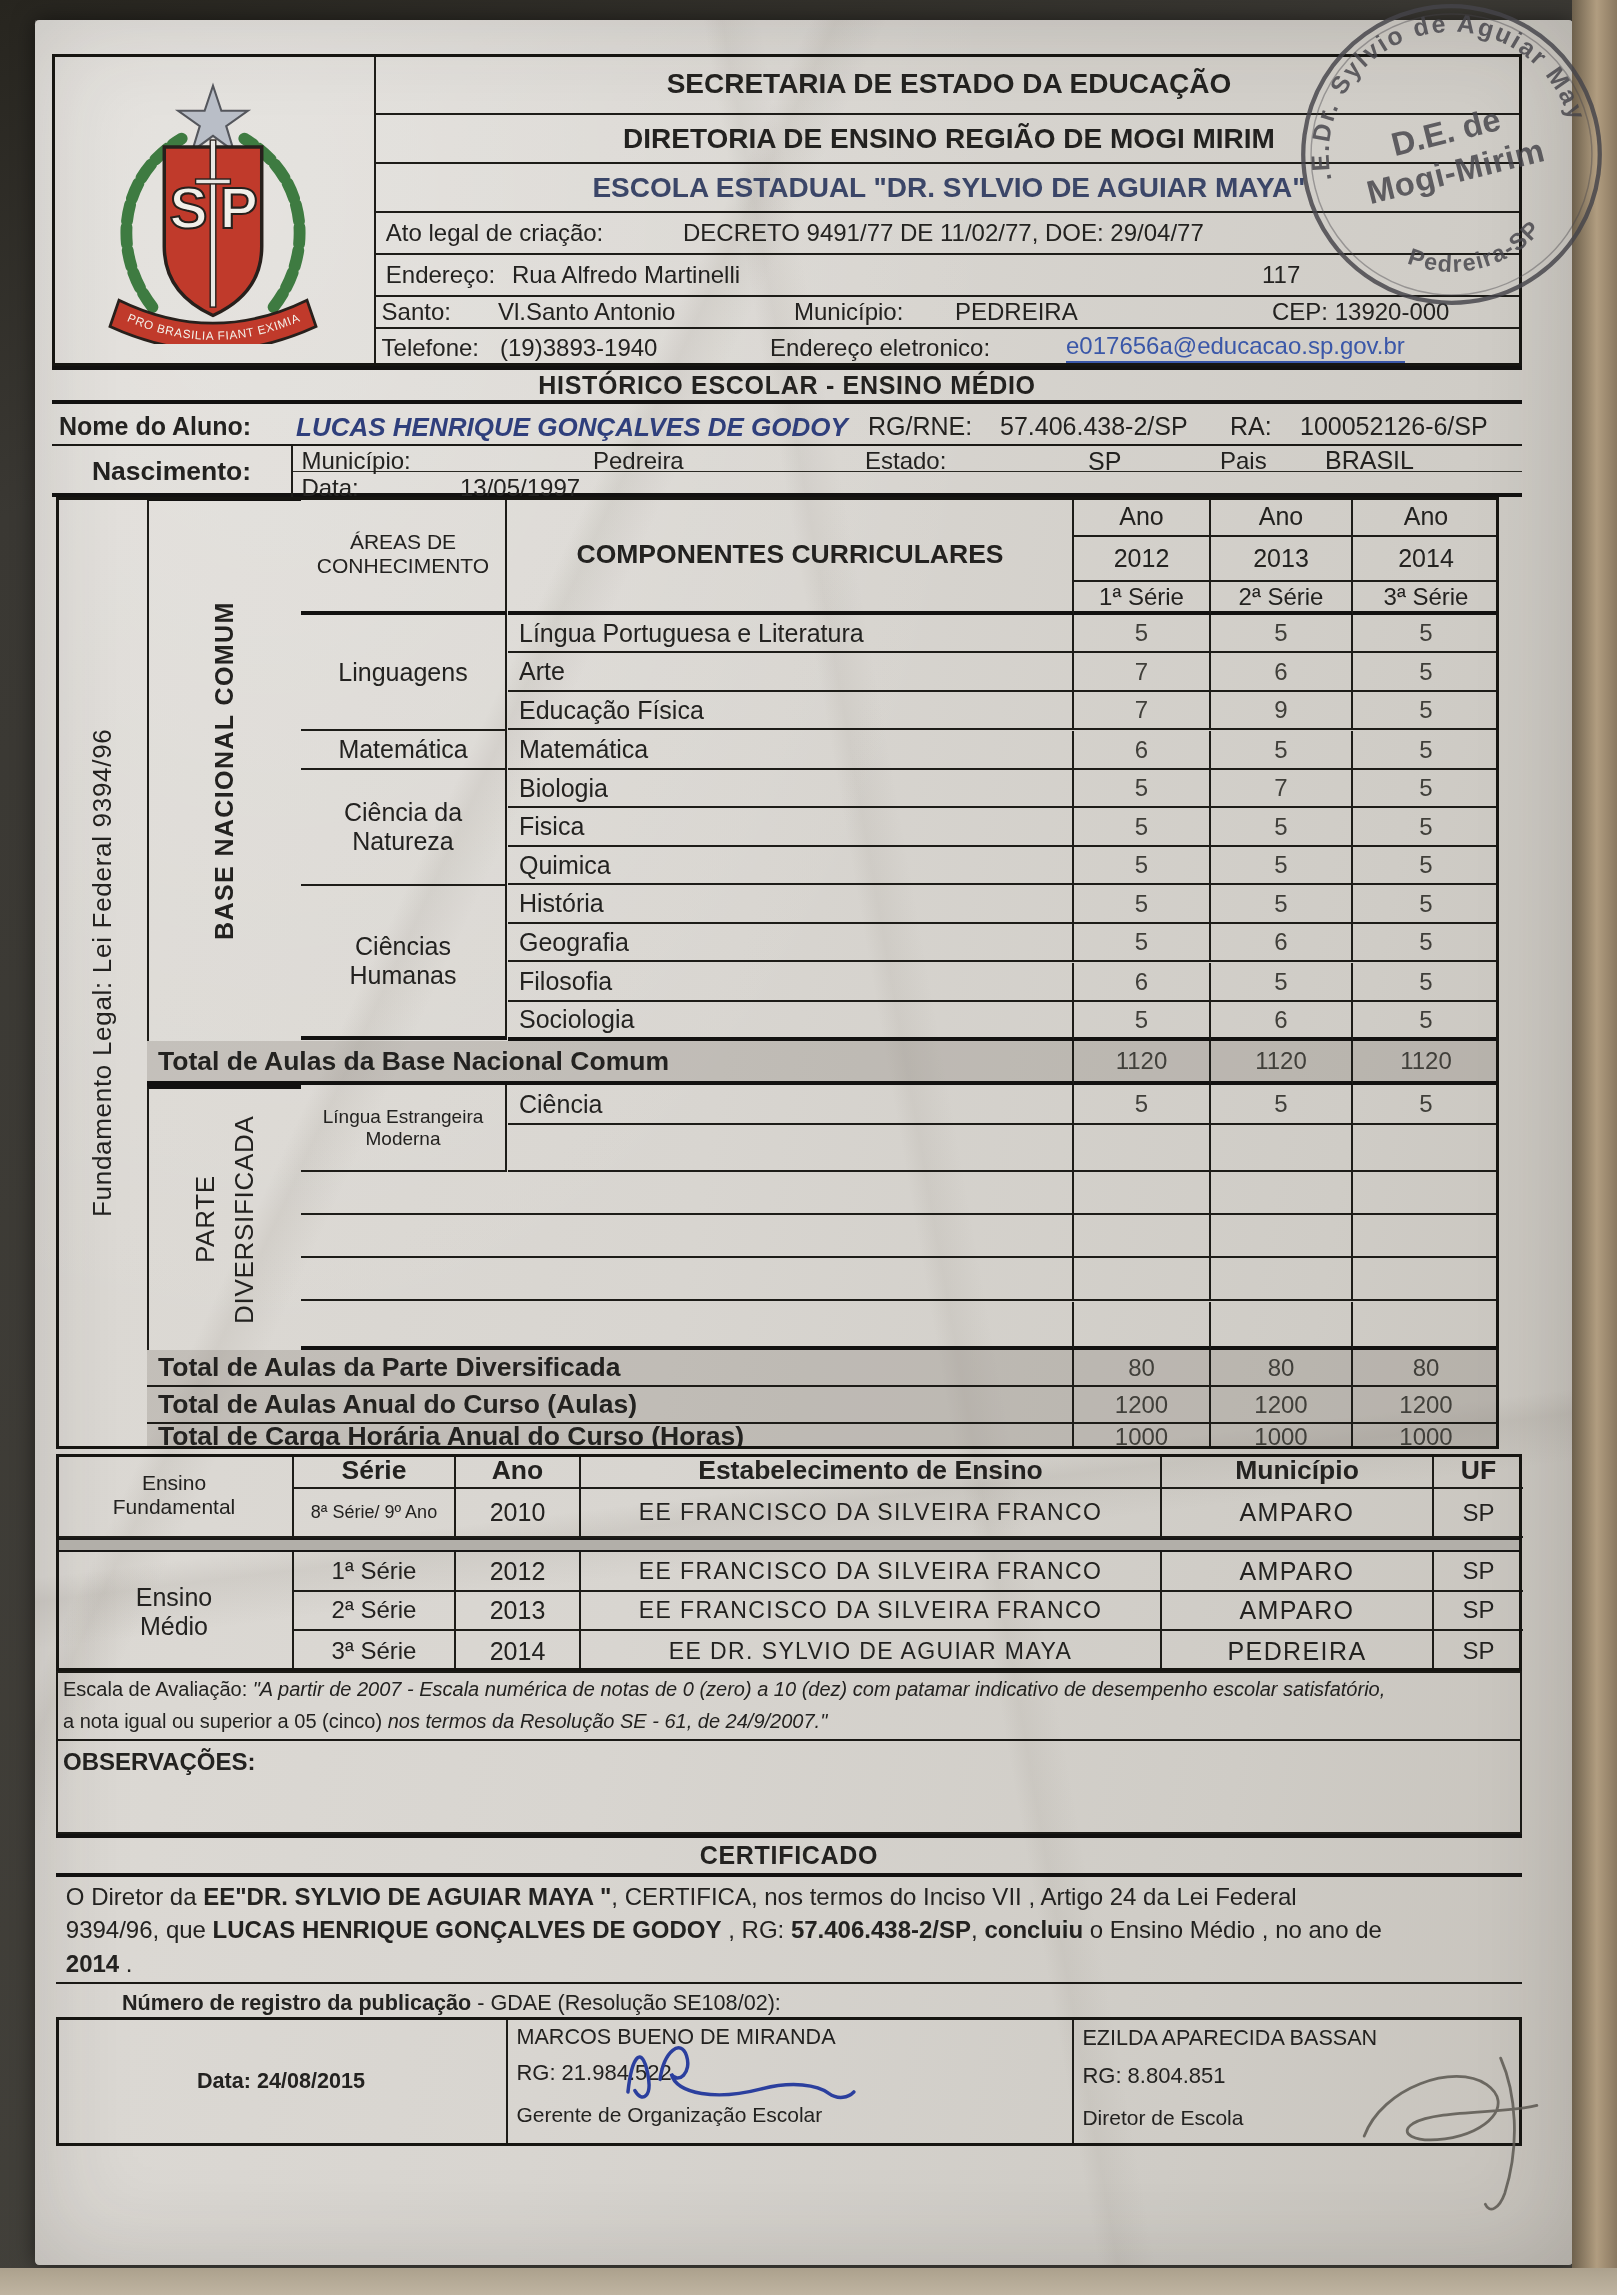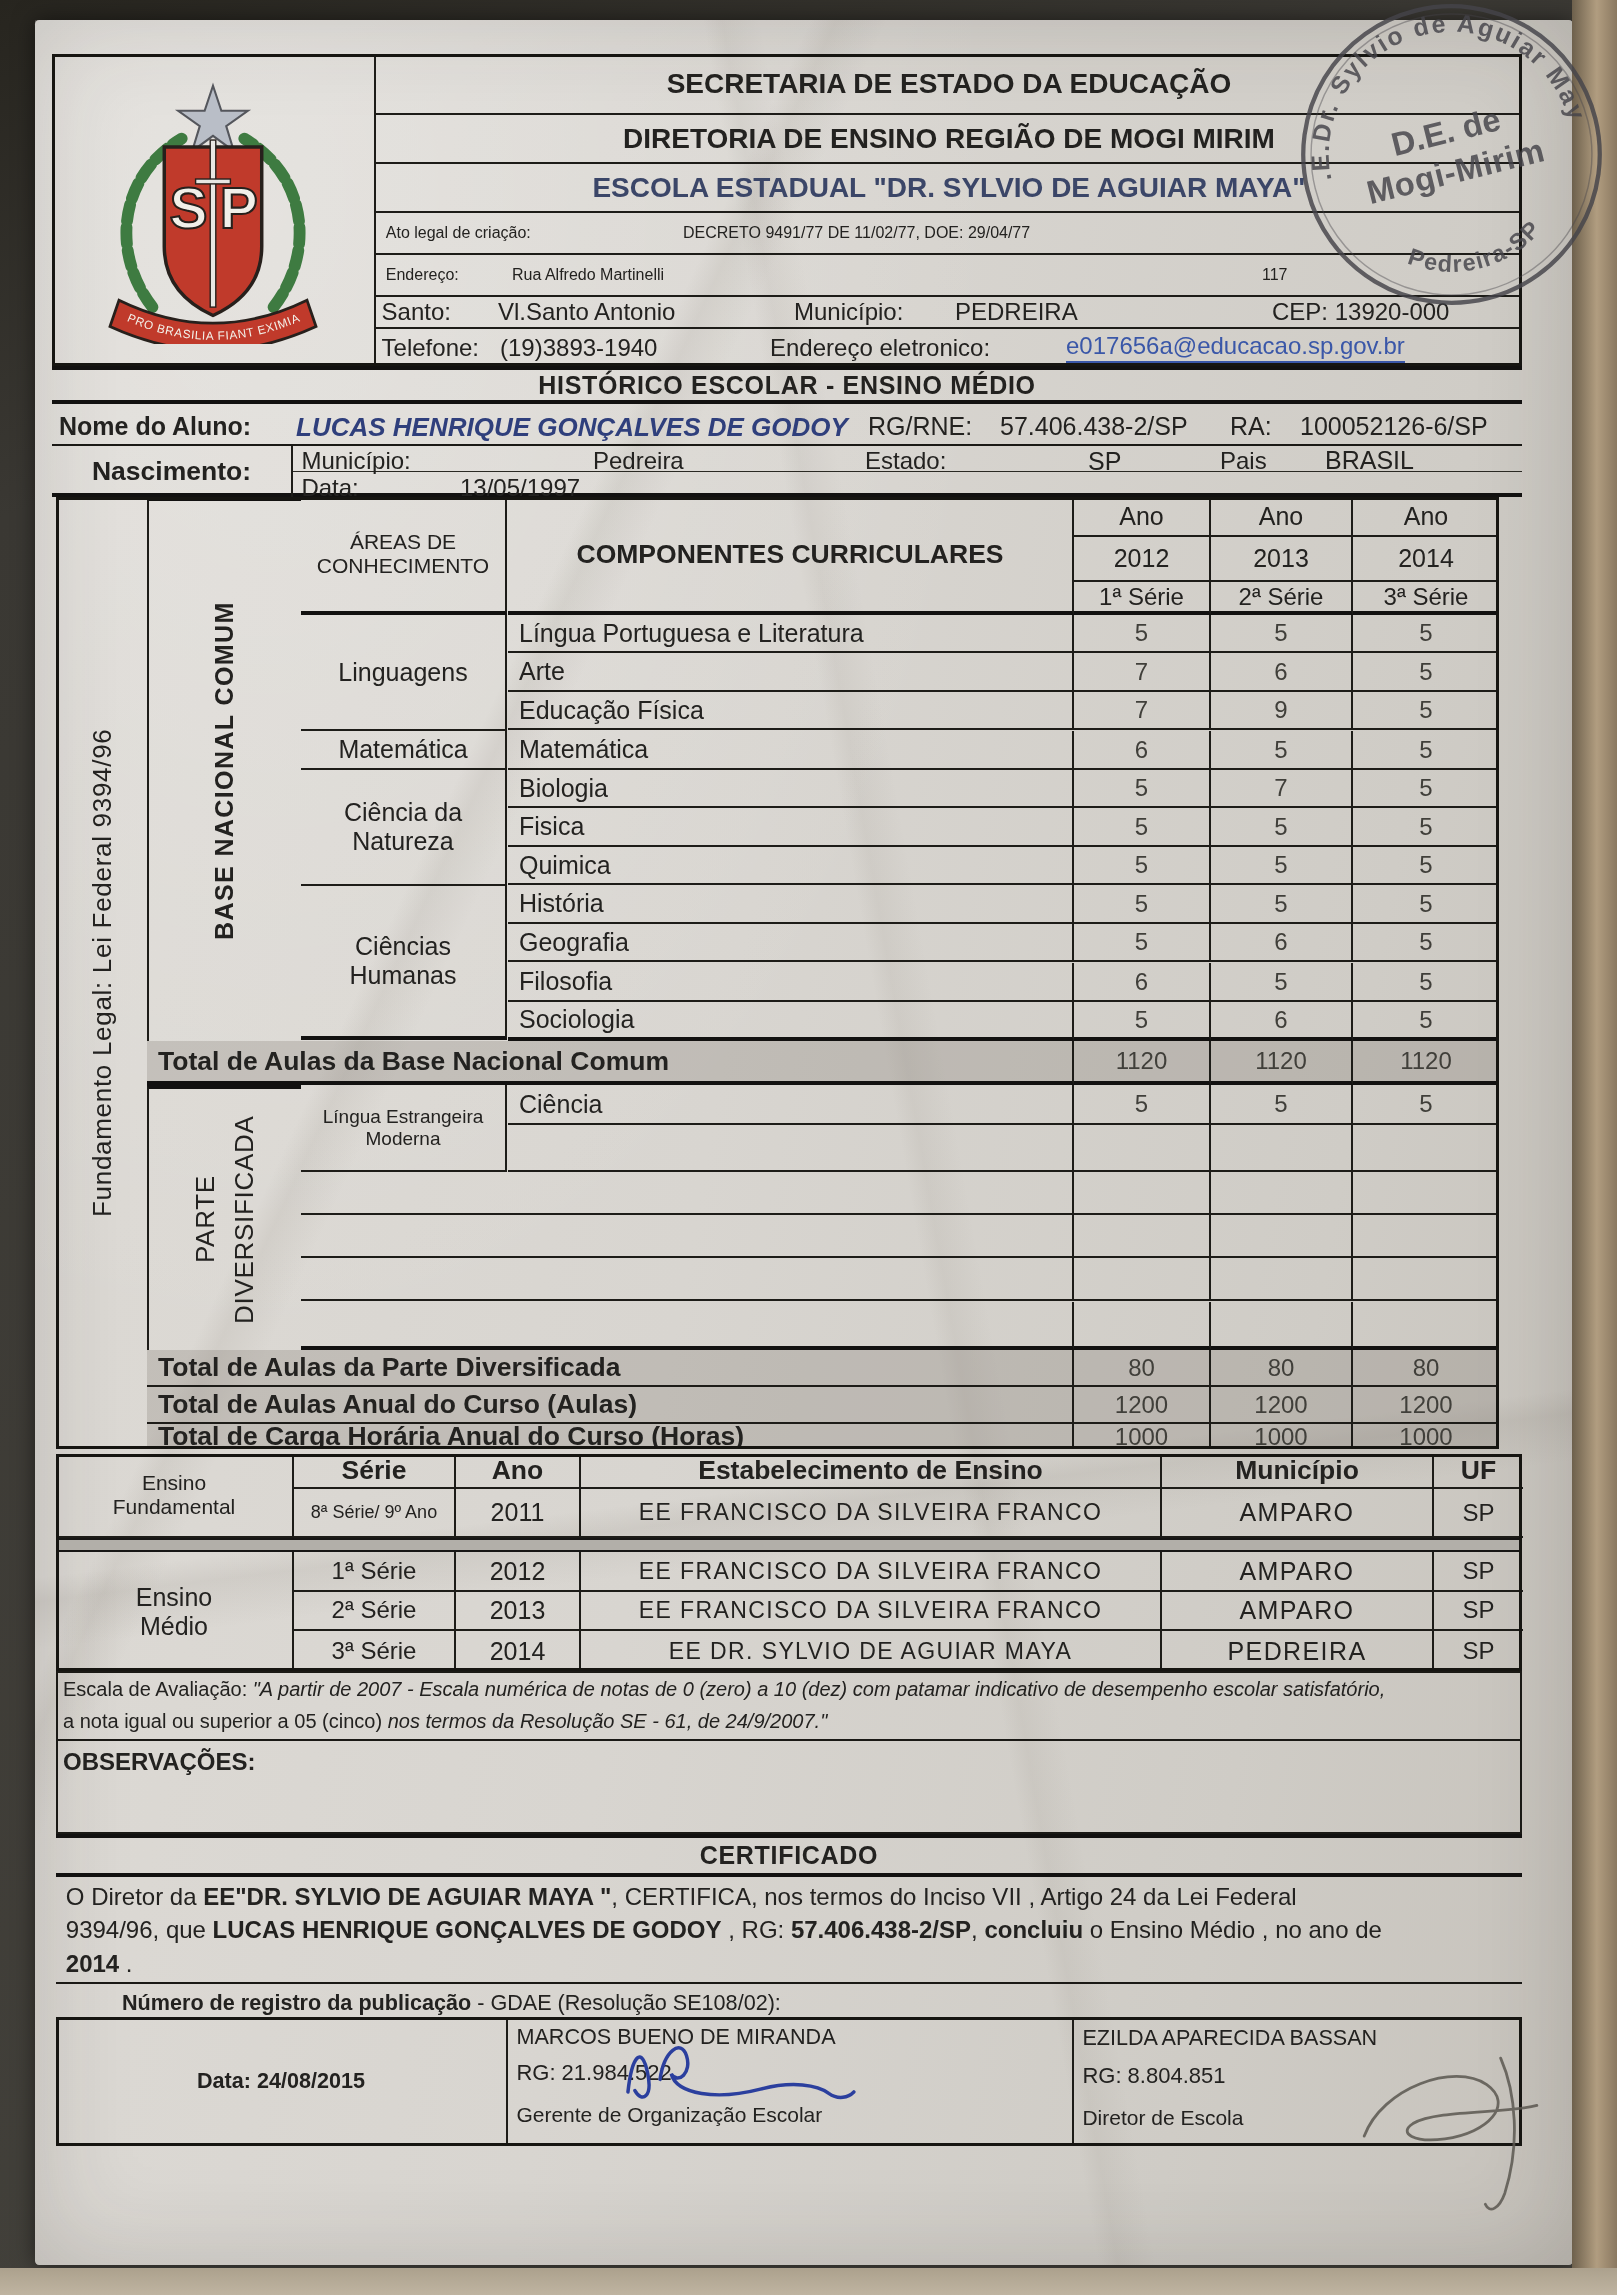--- a/index.html
+++ b/index.html
@@ -38,21 +38,21 @@
   .band{background:#b2afa9;}
   .blue{color:#2f3f7c;}
   .schoolblue{color:#3b4668;}
   .link{color:#3a57a8;border-bottom:2.1px solid #3a57a8;padding-bottom:1.4px;}
   .num{color:#403f3a;}
   .vt{writing-mode:vertical-rl;transform:rotate(180deg);white-space:pre-line;
       letter-spacing:0.7px;line-height:1.5;text-align:center;}
   .vtb{letter-spacing:1.4px;font-weight:bold;}
   .f26{font-size:18px}.f27{font-size:19px}.f29{font-size:20px}.f30{font-size:21px}
   .f31{font-size:21.6px}.f32{font-size:22px}.f33{font-size:23px}.f34{font-size:24px}
-  .f35{font-size:16px}.f36{font-size:25px}.f37{font-size:26px}.f38{font-size:26.5px}
+  .f35{font-size:24px}.f36{font-size:25px}.f37{font-size:26px}.f38{font-size:26.5px}
   .f40{font-size:28px}.f42{font-size:25px}
   .ls2{letter-spacing:1.4px;}
   .abs{position:absolute;}
   .hrow{position:absolute;box-sizing:border-box;display:flex;align-items:center;justify-content:center;}
 </style>
 </head>
 <body>
 
 <div class="page">
   <div class="paper"></div>
@@ -283,21 +283,21 @@
       <div class="frame"></div>
       <div class="c br bb f30 pre" style="left:0;top:0;width:238px;height:84px">Ensino
 Fundamental</div>
       <div class="c br bb b f38" style="left:238px;top:0;width:162px;height:35px">Série</div>
       <div class="c br bb b f38" style="left:400px;top:0;width:125px;height:35px">Ano</div>
       <div class="c br bb b f38" style="left:525px;top:0;width:581px;height:35px">Estabelecimento de Ensino</div>
       <div class="c br bb b f38" style="left:1106px;top:0;width:272px;height:35px">Município</div>
       <div class="c bb b f38" style="left:1378px;top:0;width:89px;height:35px">UF</div>
 
       <div class="c br bb f26" style="left:238px;top:35px;width:162px;height:49px">8ª Série/ 9º Ano</div>
-      <div class="c br bb f36" style="left:400px;top:35px;width:125px;height:49px">2011</div>
+      <div class="c br bb f36" style="left:400px;top:35px;width:125px;height:49px">2010</div>
       <div class="c br bb f33 ls2" style="left:525px;top:35px;width:581px;height:49px">EE FRANCISCO DA SILVEIRA FRANCO</div>
       <div class="c br bb f36 ls2" style="left:1106px;top:35px;width:272px;height:49px">AMPARO</div>
       <div class="c bb f34" style="left:1378px;top:35px;width:89px;height:49px">SP</div>
 
       <div class="band" style="position:absolute;left:0;top:84px;width:1466px;height:14px;border-top:2.8px solid #171615;border-bottom:2.8px solid #171615;box-sizing:border-box"></div>
 
       <div class="c br f36 pre" style="left:0;top:98px;width:238px;height:119px">Ensino
 Médio</div>
 
       <div class="c br bb f34" style="left:238px;top:98px;width:162px;height:40px">1ª Série</div>

